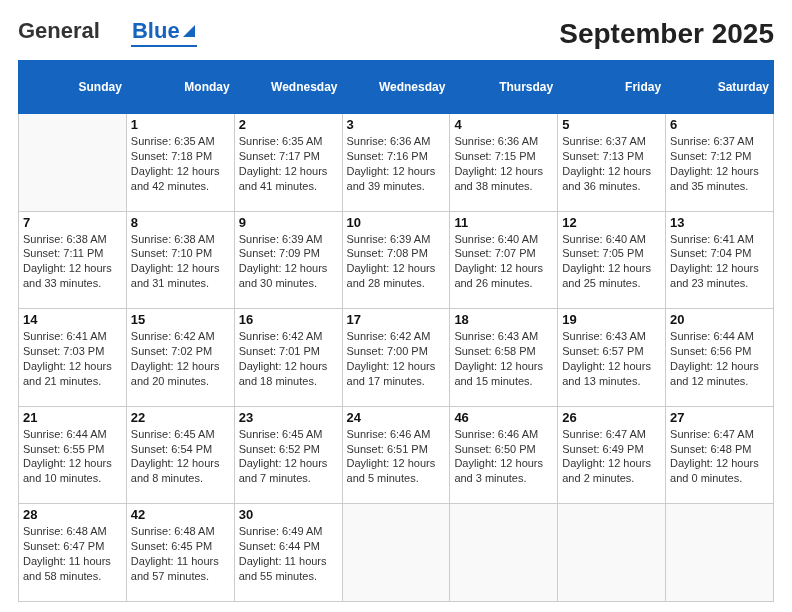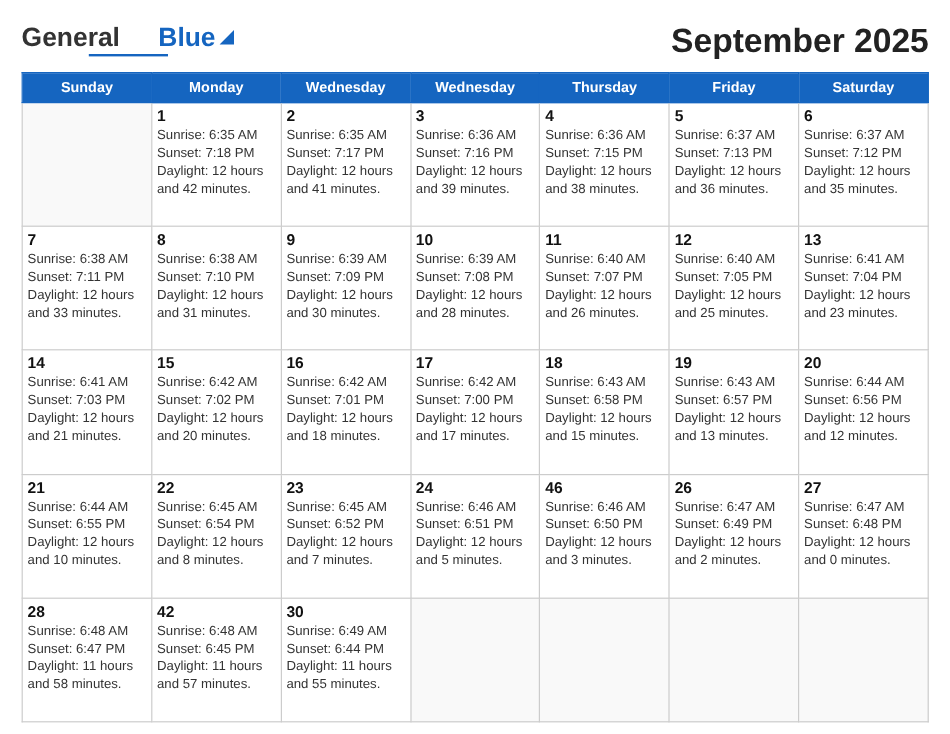--- a/index.html
+++ b/index.html
@@ -19,21 +19,21 @@
     }
     .header {
       display: flex;
       justify-content: space-between;
       align-items: flex-start;
       margin-bottom: 10px;
     }
     .logo {
       display: flex;
       flex-direction: column;
-      align-items: center;
+      align-items: flex-end;
     }
     .title-block {
       text-align: left;
     }
     .month-title {
       font-size: 28px;
       font-weight: bold;
       color: #222;
     }
     .location-title {
@@ -45,23 +45,23 @@
       border: 1px solid #ccc;
       border-collapse: collapse;
       width: 100%;
       table-layout: fixed;
     }
     .calendar thead tr th {
       background: #1565c0;
       color: #fff;
       font-size: 12px;
       font-weight: bold;
-      padding: 5px 4px;
+      padding: 19px 4px;
       border: 1px solid #1565c0;
-      text-align: center;
+      text-align: right;
     }
     .calendar tbody tr td {
       border: 1px solid #ccc;
       vertical-align: top;
       padding: 3px 4px;
       font-size: 9.5px;
       color: #333;
       height: 88px;
     }
     .calendar tbody tr td .day-num {

